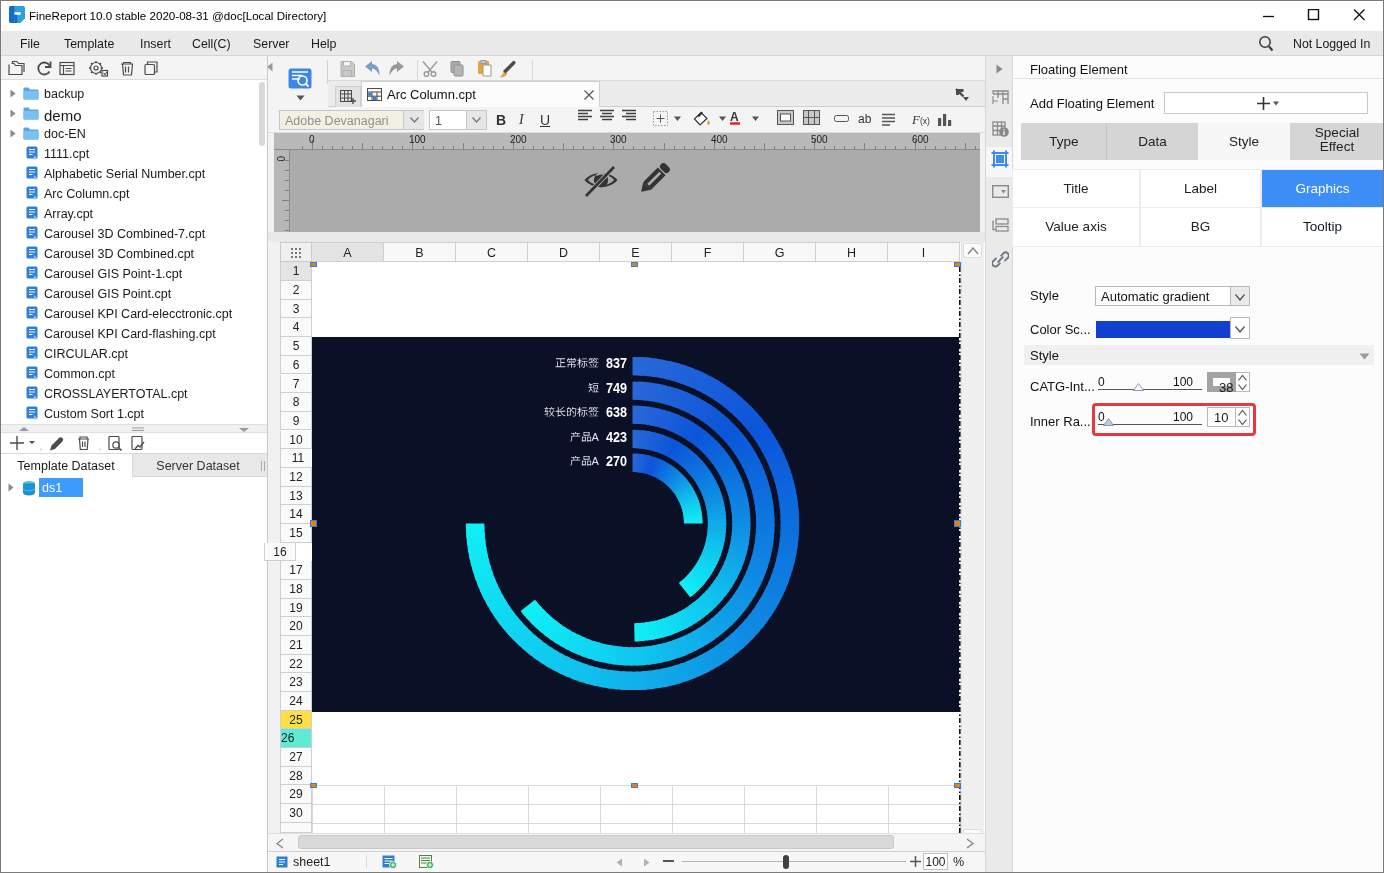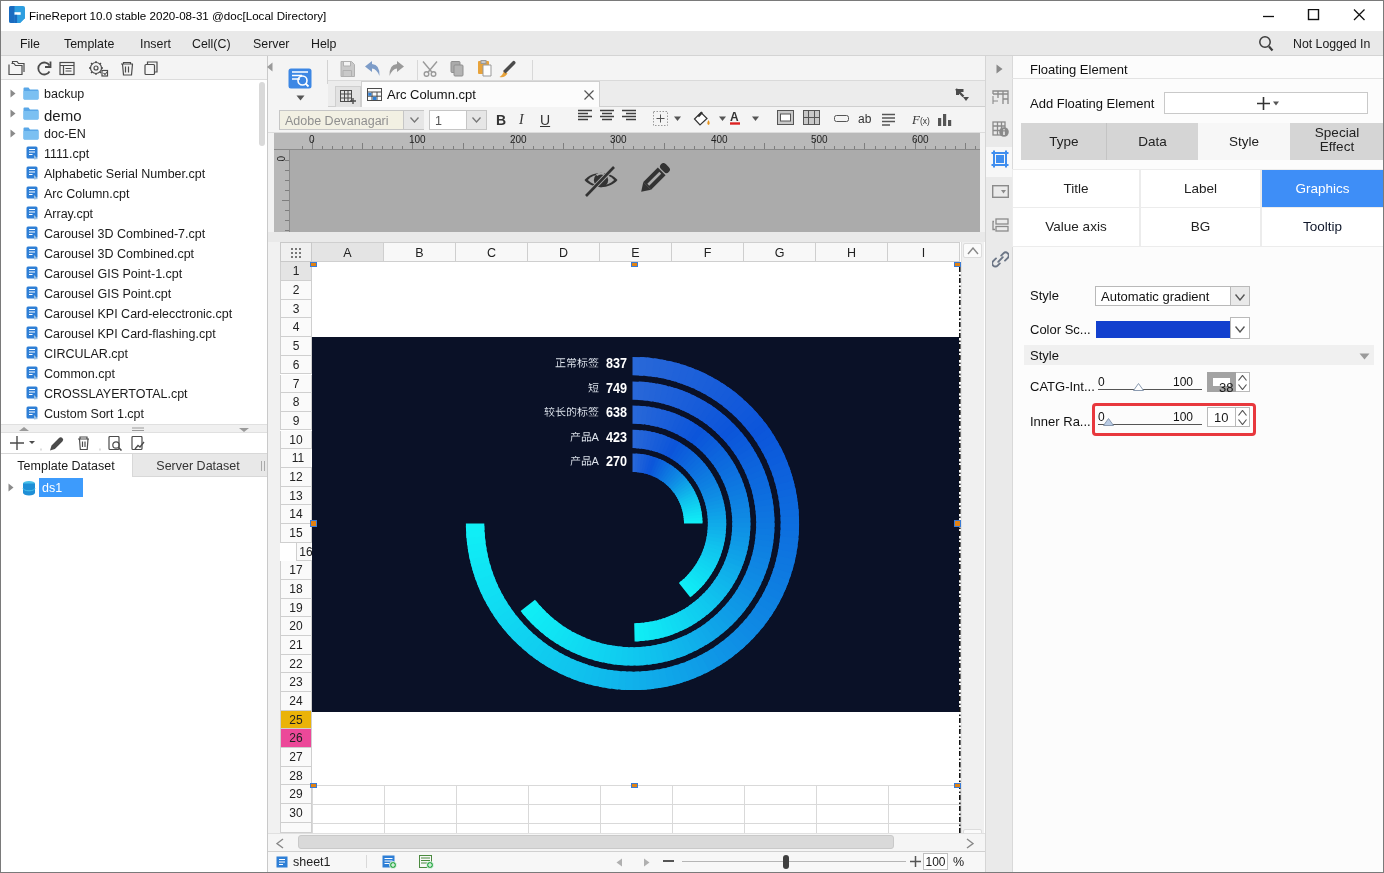--- a/index.html
+++ b/index.html
@@ -479,31 +479,31 @@
 <div class="abs" style="left:280px;top:355.8px;width:32px;height:18.7px;background:#fafafa;border:1px solid #cfcfcf;border-top:none;text-align:center;padding-top:2px;font-size:12px;color:#222;overflow:hidden">6</div>
 <div class="abs" style="left:280px;top:374.5px;width:32px;height:18.7px;background:#fafafa;border:1px solid #cfcfcf;border-top:none;text-align:center;padding-top:2px;font-size:12px;color:#222;overflow:hidden">7</div>
 <div class="abs" style="left:280px;top:393.2px;width:32px;height:18.7px;background:#fafafa;border:1px solid #cfcfcf;border-top:none;text-align:center;padding-top:2px;font-size:12px;color:#222;overflow:hidden">8</div>
 <div class="abs" style="left:280px;top:411.8px;width:32px;height:18.7px;background:#fafafa;border:1px solid #cfcfcf;border-top:none;text-align:center;padding-top:2px;font-size:12px;color:#222;overflow:hidden">9</div>
 <div class="abs" style="left:280px;top:430.5px;width:32px;height:18.7px;background:#fafafa;border:1px solid #cfcfcf;border-top:none;text-align:center;padding-top:2px;font-size:12px;color:#222;overflow:hidden">10</div>
 <div class="abs" style="left:280px;top:449.2px;width:36px;height:18.7px;background:#fafafa;border:1px solid #cfcfcf;border-top:none;text-align:center;padding-top:2px;font-size:12px;color:#222;overflow:hidden">11</div>
 <div class="abs" style="left:280px;top:467.9px;width:32px;height:18.7px;background:#fafafa;border:1px solid #cfcfcf;border-top:none;text-align:center;padding-top:2px;font-size:12px;color:#222;overflow:hidden">12</div>
 <div class="abs" style="left:280px;top:486.6px;width:32px;height:18.7px;background:#fafafa;border:1px solid #cfcfcf;border-top:none;text-align:center;padding-top:2px;font-size:12px;color:#222;overflow:hidden">13</div>
 <div class="abs" style="left:280px;top:505.2px;width:32px;height:18.7px;background:#fafafa;border:1px solid #cfcfcf;border-top:none;text-align:center;padding-top:2px;font-size:12px;color:#222;overflow:hidden">14</div>
 <div class="abs" style="left:280px;top:523.9px;width:32px;height:18.7px;background:#fafafa;border:1px solid #cfcfcf;border-top:none;text-align:center;padding-top:2px;font-size:12px;color:#222;overflow:hidden">15</div>
-<div class="abs" style="left:296px;top:542.6px;width:20px;height:18.7px;background:#fafafa;border:1px solid #cfcfcf;border-top:none;text-align:center;padding-top:2px;font-size:12px;color:#222;overflow:hidden">16</div>
+<div class="abs" style="left:264px;top:542.6px;width:32px;height:18.7px;background:#fafafa;border:1px solid #cfcfcf;border-top:none;text-align:center;padding-top:2px;font-size:12px;color:#222;overflow:hidden">16</div>
 <div class="abs" style="left:280px;top:561.3px;width:32px;height:18.7px;background:#fafafa;border:1px solid #cfcfcf;border-top:none;text-align:center;padding-top:2px;font-size:12px;color:#222;overflow:hidden">17</div>
 <div class="abs" style="left:280px;top:580.0px;width:32px;height:18.7px;background:#fafafa;border:1px solid #cfcfcf;border-top:none;text-align:center;padding-top:2px;font-size:12px;color:#222;overflow:hidden">18</div>
 <div class="abs" style="left:280px;top:598.6px;width:32px;height:18.7px;background:#fafafa;border:1px solid #cfcfcf;border-top:none;text-align:center;padding-top:2px;font-size:12px;color:#222;overflow:hidden">19</div>
 <div class="abs" style="left:280px;top:617.3px;width:32px;height:18.7px;background:#fafafa;border:1px solid #cfcfcf;border-top:none;text-align:center;padding-top:2px;font-size:12px;color:#222;overflow:hidden">20</div>
 <div class="abs" style="left:280px;top:636.0px;width:32px;height:18.7px;background:#fafafa;border:1px solid #cfcfcf;border-top:none;text-align:center;padding-top:2px;font-size:12px;color:#222;overflow:hidden">21</div>
 <div class="abs" style="left:280px;top:654.7px;width:32px;height:18.7px;background:#fafafa;border:1px solid #cfcfcf;border-top:none;text-align:center;padding-top:2px;font-size:12px;color:#222;overflow:hidden">22</div>
 <div class="abs" style="left:280px;top:673.4px;width:32px;height:18.7px;background:#fafafa;border:1px solid #cfcfcf;border-top:none;text-align:center;padding-top:2px;font-size:12px;color:#222;overflow:hidden">23</div>
 <div class="abs" style="left:280px;top:692.0px;width:32px;height:18.7px;background:#fafafa;border:1px solid #cfcfcf;border-top:none;text-align:center;padding-top:2px;font-size:12px;color:#222;overflow:hidden">24</div>
-<div class="abs" style="left:280px;top:710.7px;width:32px;height:18.7px;background:#eab308;border:1px solid #cfcfcf;border-top:none;text-align:center;padding-top:2px;font-size:12px;color:#222;overflow:hidden">25</div>
-<div class="abs" style="left:280px;top:729.4px;width:32px;height:18.7px;background:#ec4899;border:1px solid #cfcfcf;border-top:none;text-align:center;padding-top:2px;font-size:12px;color:#222;overflow:hidden">26</div>
+<div class="abs" style="left:280px;top:710.7px;width:32px;height:18.7px;background:#fde047;border:1px solid #cfcfcf;border-top:none;text-align:center;padding-top:2px;font-size:12px;color:#222;overflow:hidden">25</div>
+<div class="abs" style="left:280px;top:729.4px;width:32px;height:18.7px;background:#5eead4;border:1px solid #cfcfcf;border-top:none;padding-top:2px;font-size:12px;color:#222;overflow:hidden">26</div>
 <div class="abs" style="left:280px;top:748.1px;width:32px;height:18.7px;background:#fafafa;border:1px solid #cfcfcf;border-top:none;text-align:center;padding-top:2px;font-size:12px;color:#222;overflow:hidden">27</div>
 <div class="abs" style="left:280px;top:766.8px;width:32px;height:18.7px;background:#fafafa;border:1px solid #cfcfcf;border-top:none;text-align:center;padding-top:2px;font-size:12px;color:#222;overflow:hidden">28</div>
 <div class="abs" style="left:280px;top:785.4px;width:32px;height:18.7px;background:#fafafa;border:1px solid #cfcfcf;border-top:none;text-align:center;padding-top:2px;font-size:12px;color:#222;overflow:hidden">29</div>
 <div class="abs" style="left:280px;top:804.1px;width:32px;height:18.7px;background:#fafafa;border:1px solid #cfcfcf;border-top:none;text-align:center;padding-top:2px;font-size:12px;color:#222;overflow:hidden">30</div>
 <div class="abs" style="left:280px;top:822.8px;width:32px;height:10.2px;background:#fafafa;border:1px solid #cfcfcf;border-top:none;text-align:center;padding-top:2px;font-size:12px;color:#222;overflow:hidden"></div>
 <div class="abs" style="left:312px;top:785.4px;width:648px;height:47.6px;background:#fff"></div>
 <div class="abs" style="left:312px;top:785.4px;width:1px;height:47.6px;background:#d9d9d9"></div>
 <div class="abs" style="left:384px;top:785.4px;width:1px;height:47.6px;background:#d9d9d9"></div>
 <div class="abs" style="left:456px;top:785.4px;width:1px;height:47.6px;background:#d9d9d9"></div>
 <div class="abs" style="left:528px;top:785.4px;width:1px;height:47.6px;background:#d9d9d9"></div>

